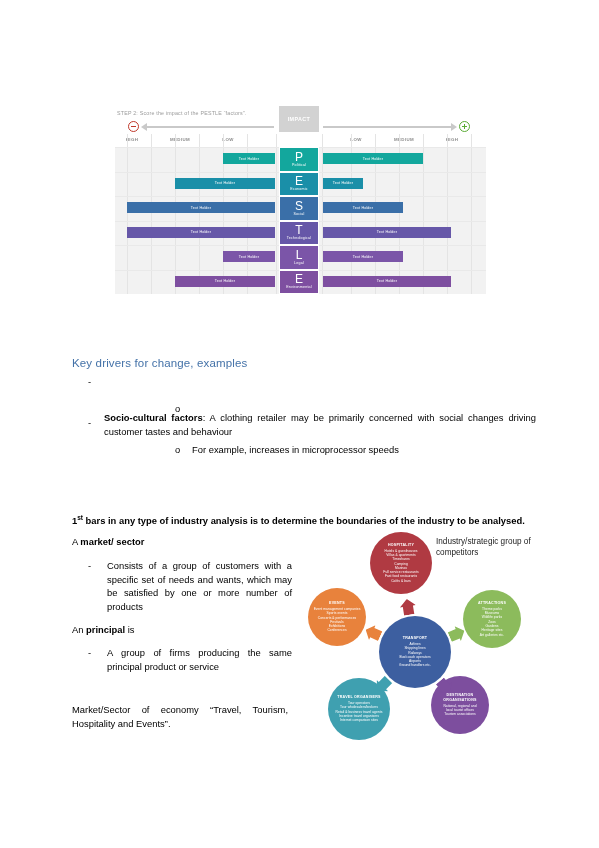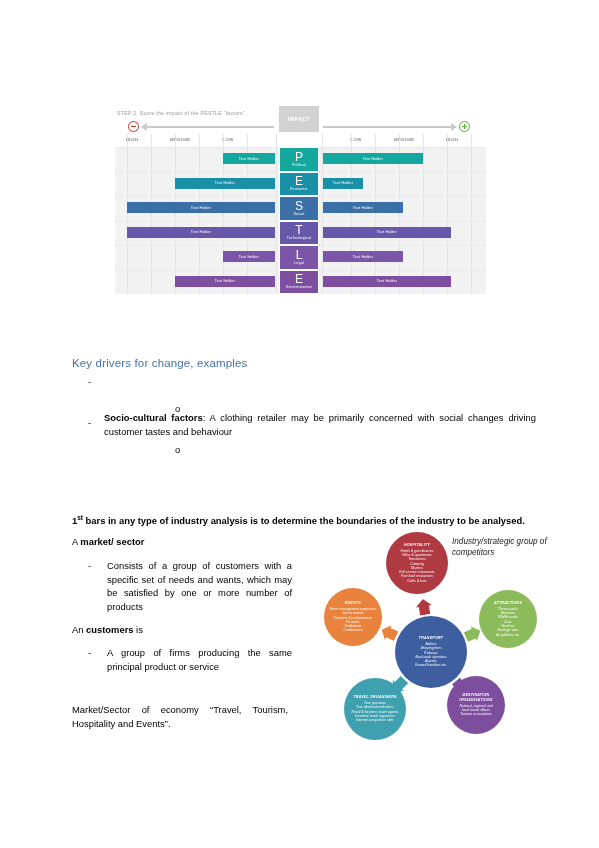--- a/index.html
+++ b/index.html
@@ -223,25 +223,24 @@
     letter-spacing: 0.15px;
     display: flex;
     align-items: center;
     justify-content: center;
     box-sizing: border-box;
   }
 
   
   #circle-diagram {
     position: absolute;
-    left: 324px;
+    left: 308px;
     top: 528px;
     width: 232px;
     height: 235px;
-    font-style: italic;
   }
   .node {
     position: absolute;
     border-radius: 50%;
     color: #ffffff;
     text-align: center;
     display: flex;
     flex-direction: column;
     align-items: center;
     justify-content: center;
@@ -379,30 +378,31 @@
   <div class="h-blue" style="left:72px; top:357px;">Key drivers for change, examples</div>
 
   <div class="body-txt" style="left:88px; top:375px; width:30px;">-</div>
   <div class="body-txt" style="left:104px; top:375px; width:432px; text-align:justify;margin-top:36px;"><span class="b">Socio-cultural factors</span><span>: A clothing retailer may be primarily concerned with social changes driving customer tastes and behaviour</span></div>
 
   <div class="body-txt" style="left:175px; top:402px;">o</div>
 
   <div class="body-txt" style="left:88px; top:416px;">-</div>
 
   <div class="body-txt" style="left:175px; top:443px;">o</div>
+  <div class="body-txt" style="left:192px; top:443px;">For example, increases in microprocessor speeds</div>
 
 
   <div class="body-txt b" style="left:72px; top:511px; width:460px;"><span>1</span><sup style="font-size:6.5px;">st</sup><span> bars in any type of industry analysis is to determine the boundaries of the industry to be analysed.</span></div>
 
   <div class="body-txt" style="left:72px; top:535px;"><span>A </span><span class="b">market/ sector</span></div>
 
   <div class="body-txt" style="left:88px; top:559px;">-</div>
   <div class="body-txt" style="left:107px; top:559px; width:185px; text-align:justify;">Consists of a group of customers with a specific set of needs and wants, which may be satisfied by one or more number of products</div>
 
-  <div class="body-txt" style="left:72px; top:623px;"><span>An </span><span class="b">customers</span><span> is</span></div>
+  <div class="body-txt" style="left:72px; top:623px;"><span>An </span><span class="b">principal</span><span> is</span></div>
 
   <div class="body-txt" style="left:88px; top:646px;">-</div>
   <div class="body-txt" style="left:107px; top:646px; width:185px; text-align:justify;">A group of firms producing the same principal product or service</div>
 
   <div class="body-txt" style="left:72px; top:703px; width:216px; text-align:justify;">Market/Sector of economy “Travel, Tourism, Hospitality and Events”.</div>
 
   <div id="circle-diagram">
     <div id="legend-text">Industry/strategic group of competitors</div>
     <div id="diagram-nodes">
         <div class="node" style="left: 62px; top: 4px; width: 62px; height: 62px; background: rgb(176, 58, 66);">

